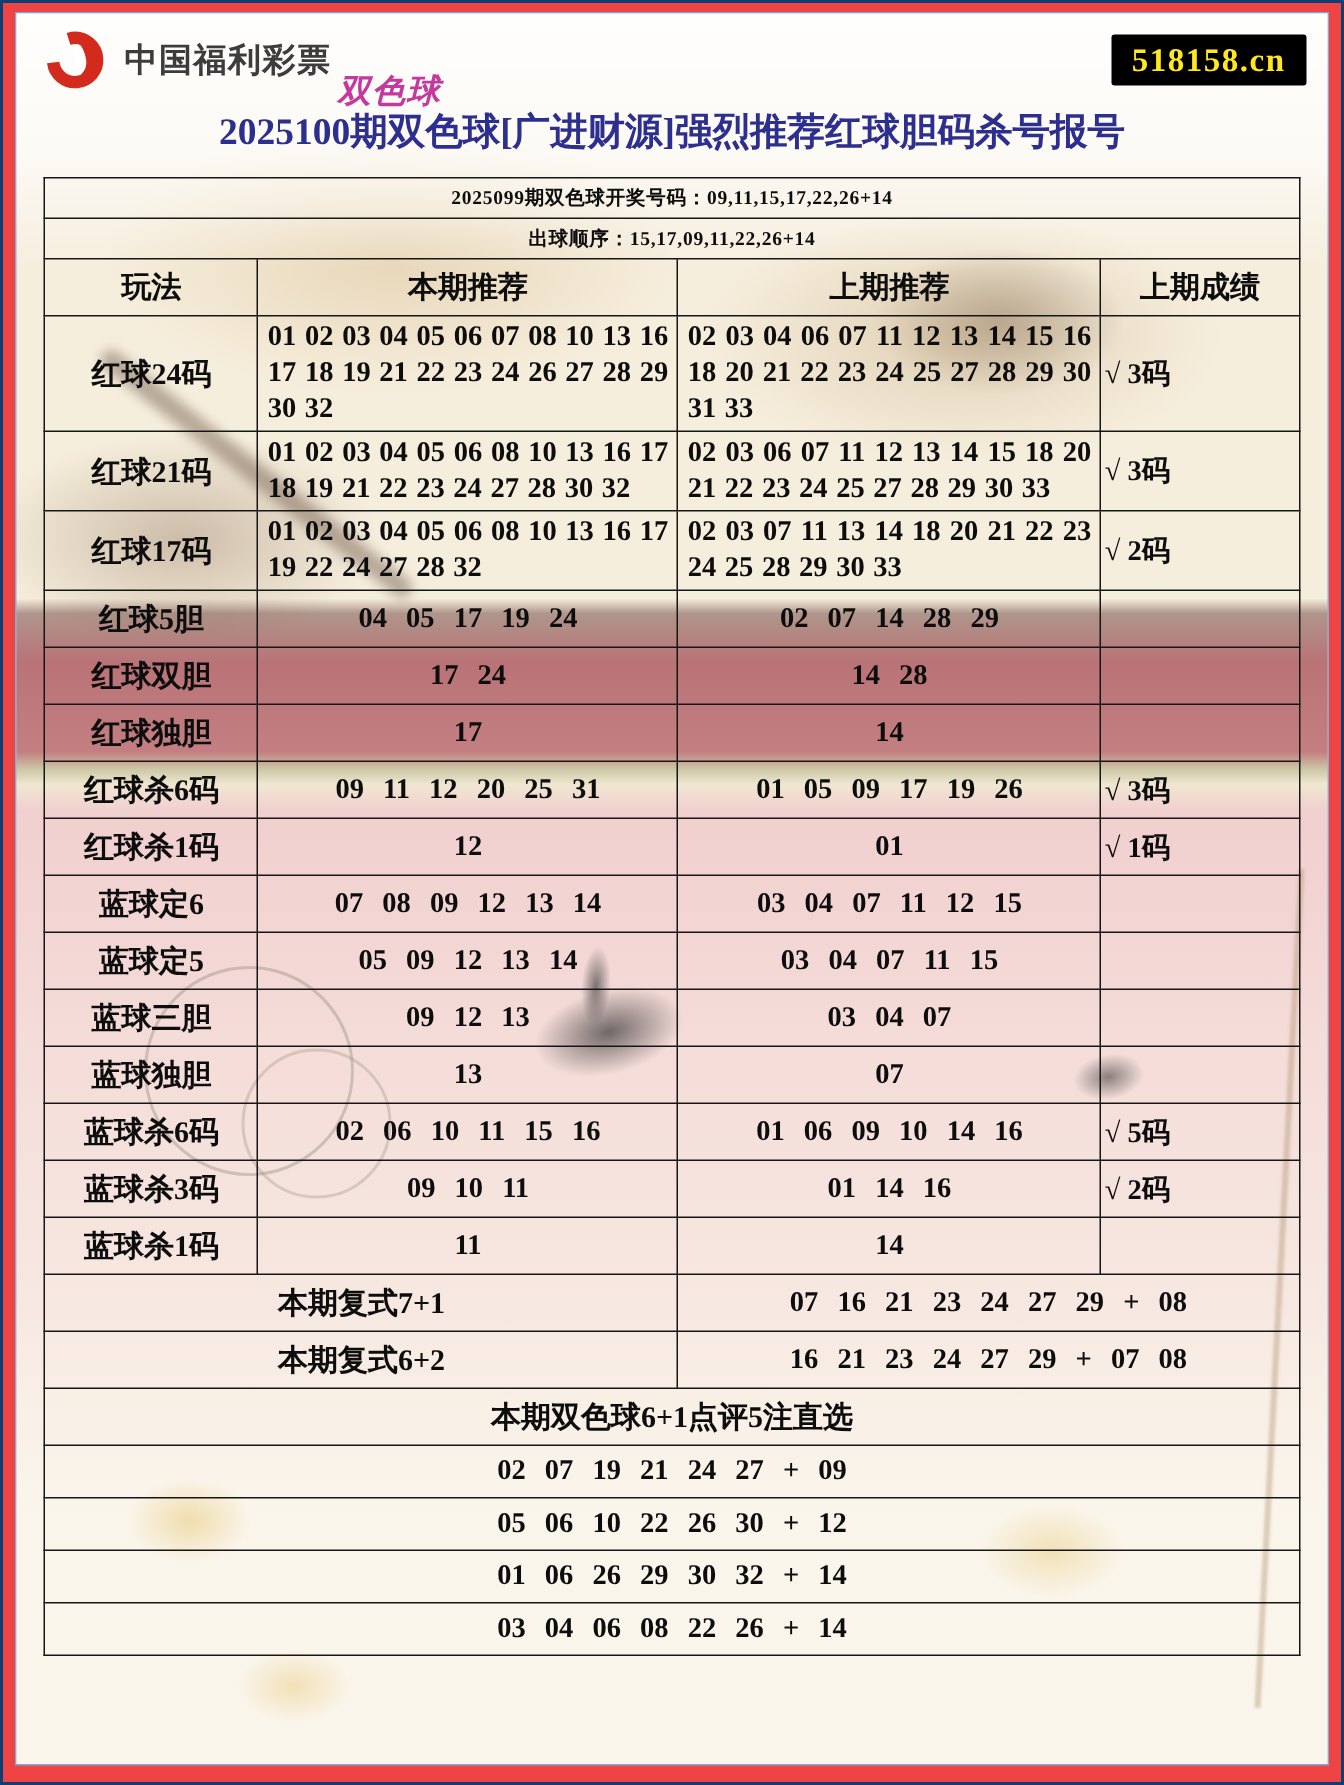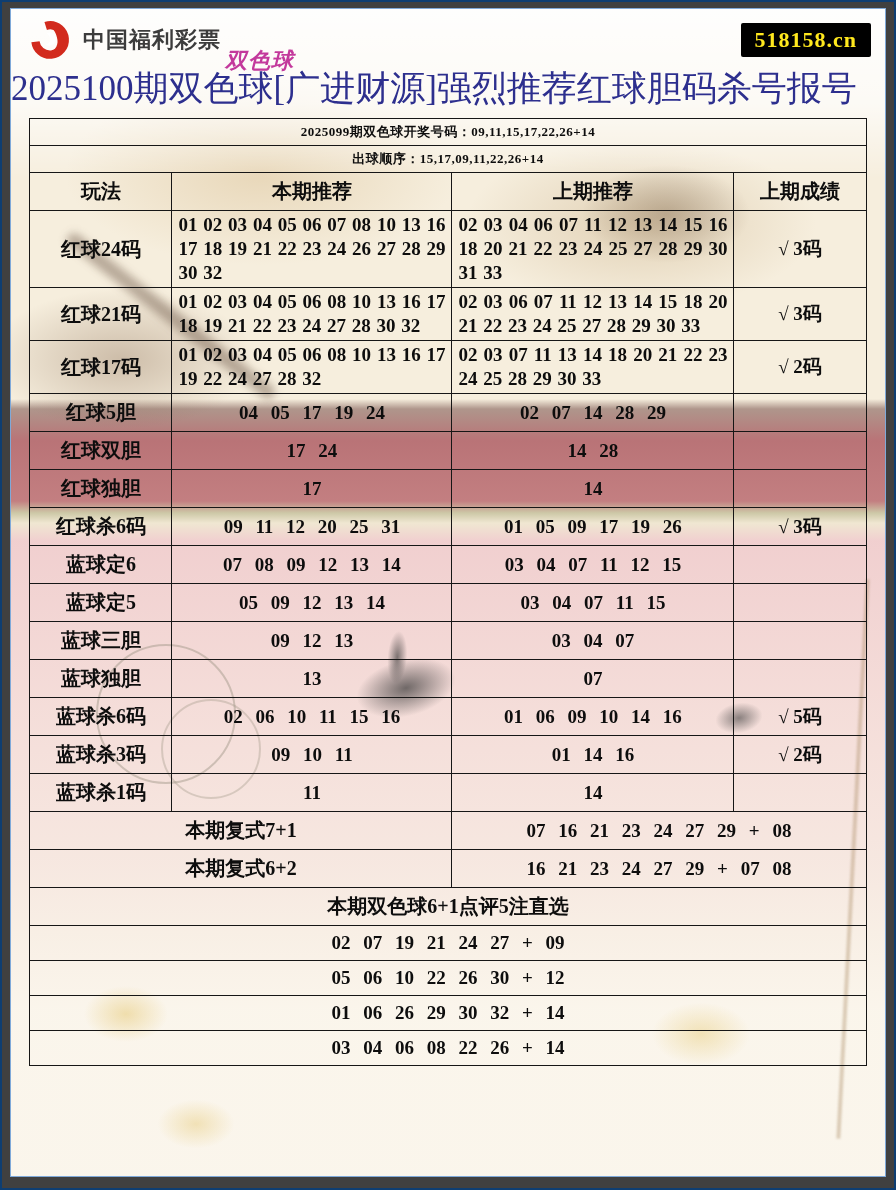--- a/index.html
+++ b/index.html
@@ -1,21 +1,21 @@
 <!DOCTYPE html>
 <html><head>
 <meta charset="utf-8">
 <style>
   * { margin:0; padding:0; box-sizing:border-box; }
   html,body { width:896px; }
   body { font-family:"Liberation Serif","DejaVu Serif",serif; }
 
   .page {
     position:relative; width:896px; height:1190px;
-    background:#404040;
+    background:#ef4444;
     border:2px solid #0e3e72;
     padding:7px 9px 12px 9px;
   }
   .canvas {
     position:relative; width:100%; height:100%;
     overflow:hidden;
     box-shadow:0 0 0 1px #7fa9d9;
     background:
       linear-gradient(180deg, rgba(255,255,255,.95) 0px, rgba(255,255,255,.70) 95px, rgba(255,255,255,0) 170px),
       radial-gradient(ellipse 280px 130px at 250px 165px, rgba(213,184,136,.42), transparent 70%),
@@ -65,32 +65,32 @@
   .logo-wrap { width:48px; height:46px; flex:0 0 auto; }
   .brand { display:flex; align-items:center; margin-left:8px;
     font-family:"Liberation Sans","DejaVu Sans",sans-serif; font-weight:bold; font-size:22px; }
   .brand-cn { color:#3c3c3c; letter-spacing:1px; }
   .brand-product { color:#c3399c; margin-left:4px; font-style:italic; letter-spacing:1px;margin-top:43px; }
   .spacer { flex:1; }
   .badge { background:#000; color:#ffe81e; font-size:22px; font-weight:bold;
     padding:4px 14px; letter-spacing:1px; border-radius:2px;
     font-family:"Liberation Serif","DejaVu Serif",serif; }
 
-  .page-title { text-align:left; font-size:35px; font-weight:normal; color:#2d2f8e;
+  .page-title { text-align:center; font-size:25px; font-weight:bold; color:#2d2f8e;
     letter-spacing:0px; margin-top:8px; line-height:40px; }
 
   table.main { border-collapse:collapse; width:836px; margin:9px auto 0 auto; table-layout:fixed; }
   table.main td { border:1px solid #161616; color:#0d0d0d; font-weight:bold;
     vertical-align:middle; background:transparent; }
   .r-info td { font-size:13px; text-align:center; padding:4px 2px; letter-spacing:0.5px; }
   .c-head { font-size:20px; text-align:center; padding:5px 2px; }
   .c-play { font-size:20px; text-align:center; padding:5px 2px; }
   .c-num  { font-size:19px; text-align:center; padding:5px 6px; word-spacing:8px; line-height:24px; }
   .c-num.long { text-align:justify; word-spacing:1px; padding:2px 6px; }
-  .c-score{ font-size:19px; text-align:center; padding:5px 2px; }
+  .c-score{ font-size:19px; padding:5px 2px; }
 </style>
 </head>
 <body>
 
 <div class="page">
   <div class="canvas">
 
     <div class="art">
       <div class="branch-tl"></div>
       <div class="branch-r"></div>
@@ -175,20 +175,26 @@
               <td class="c-num">14</td>
               <td class="c-score"></td>
             </tr>
             <tr class="r-data">
               <td class="c-play">红球杀6码</td>
               <td class="c-num">09 11 12 20 25 31</td>
               <td class="c-num">01 05 09 17 19 26</td>
               <td class="c-score">√ 3码</td>
             </tr>
             <tr class="r-data">
+              <td class="c-play">红球杀1码</td>
+              <td class="c-num">12</td>
+              <td class="c-num">01</td>
+              <td class="c-score">√ 1码</td>
+            </tr>
+            <tr class="r-data">
               <td class="c-play">蓝球定6</td>
               <td class="c-num">07 08 09 12 13 14</td>
               <td class="c-num">03 04 07 11 12 15</td>
               <td class="c-score"></td>
             </tr>
             <tr class="r-data">
               <td class="c-play">蓝球定5</td>
               <td class="c-num">05 09 12 13 14</td>
               <td class="c-num">03 04 07 11 15</td>
               <td class="c-score"></td>

